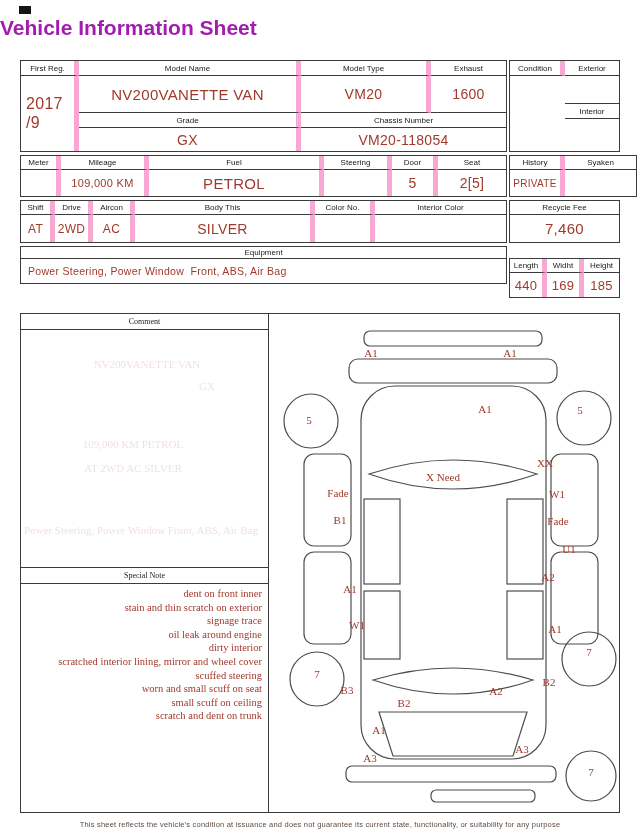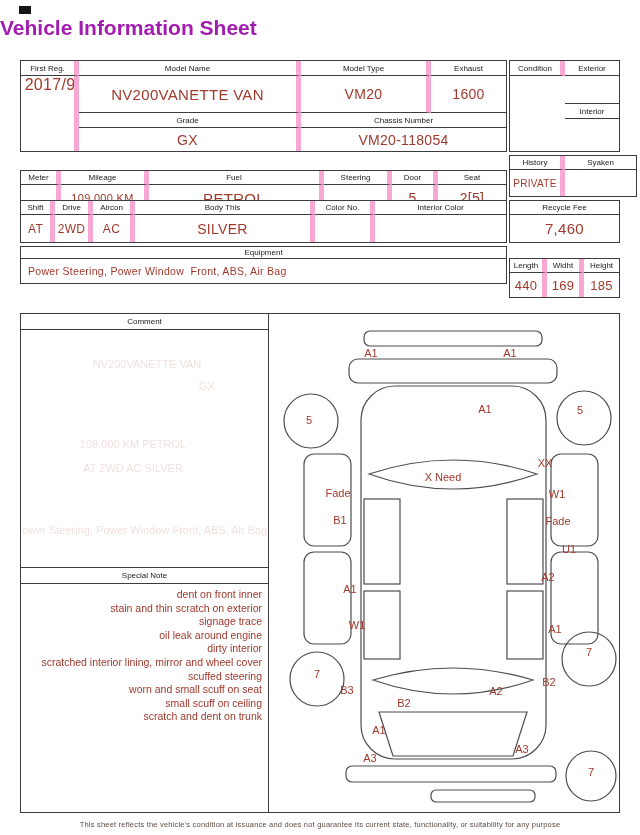--- a/index.html
+++ b/index.html
@@ -13,33 +13,33 @@
   .cell{display:flex;align-items:center;justify-content:center;box-sizing:border-box;overflow:hidden;}
   .hdr{font-size:8px;color:#1a1a1a;}
   .val{color:#a13a2d;letter-spacing:0.3px;}
   .br{border-right:5px solid #f9a8d4;}
   .bb{border-bottom:1px solid #3c3c3c;}
   .v10{font-size:10px;} .v11{font-size:11px;} .v12{font-size:12px;}
   .v13{font-size:13px;} .v14{font-size:14px;} .v15{font-size:15px;}
   .v16{font-size:16px;} .v20{font-size:21px;}
 
   .ga{display:grid;grid-template-columns:58px 222px 130px 1fr;grid-template-rows:15px 37px 15px 1fr;}
-  .gb{display:grid;grid-template-columns:40px 88px 175px 68px 46px 1fr;grid-template-rows:14px 1fr;margin-top:15px;}
+  .gb{display:grid;grid-template-columns:40px 88px 175px 68px 46px 1fr;grid-template-rows:14px 1fr;}
   .gc{display:grid;grid-template-columns:34px 38px 42px 180px 60px 1fr;grid-template-rows:14px 1fr;}
   .gd{display:grid;grid-template-rows:12px 1fr;}
   .gra{display:grid;grid-template-columns:55px 1fr;grid-template-rows:15px 28px 15px 1fr;}
   .grb{display:grid;grid-template-columns:55px 1fr;grid-template-rows:14px 1fr;}
   .grc{display:grid;grid-template-rows:14px 1fr;}
   .grd{display:grid;grid-template-columns:37px 37px 1fr;grid-template-rows:14px 1fr;}
 
-  .firstreg{flex-direction:row;align-items:flex-start;justify-content:center;padding-left:5px;line-height:1.15;}
+  .firstreg{flex-direction:column;align-items:flex-start;justify-content:center;padding-left:5px;line-height:1.15;}
   .equip-val{justify-content:flex-start;padding:2px 7px;font-size:10.5px;white-space:pre-wrap;text-align:left;}
 
   .lower{position:absolute;left:20px;top:313px;width:600px;height:500px;
-         border:1px solid #3c3c3c;box-sizing:border-box;display:flex;}
+         border:1px solid #3c3c3c;box-sizing:border-box;display:flex;font-family:Liberation Serif, serif;}
   .leftcol{width:248px;height:100%;border-right:1px solid #3c3c3c;box-sizing:border-box;
            display:flex;flex-direction:column;}
   .sec-hdr{height:15px;border-bottom:1px solid #3c3c3c;display:flex;align-items:center;
            justify-content:center;font-size:8px;color:#1a1a1a;flex:0 0 auto;}
   .comment-body{height:237px;position:relative;overflow:hidden;flex:0 0 auto;}
   .special-hdr{border-top:1px solid #3c3c3c;}
   .notes{padding:4px 6px;color:#a13a2d;font-size:10.5px;line-height:1.2;}
   .note{margin:0 0 1px 0;text-align:right;}
   .ghost{position:absolute;transform:translate(-50%,-50%);color:rgba(161,58,45,0.16);
          font-size:11px;white-space:nowrap;}

